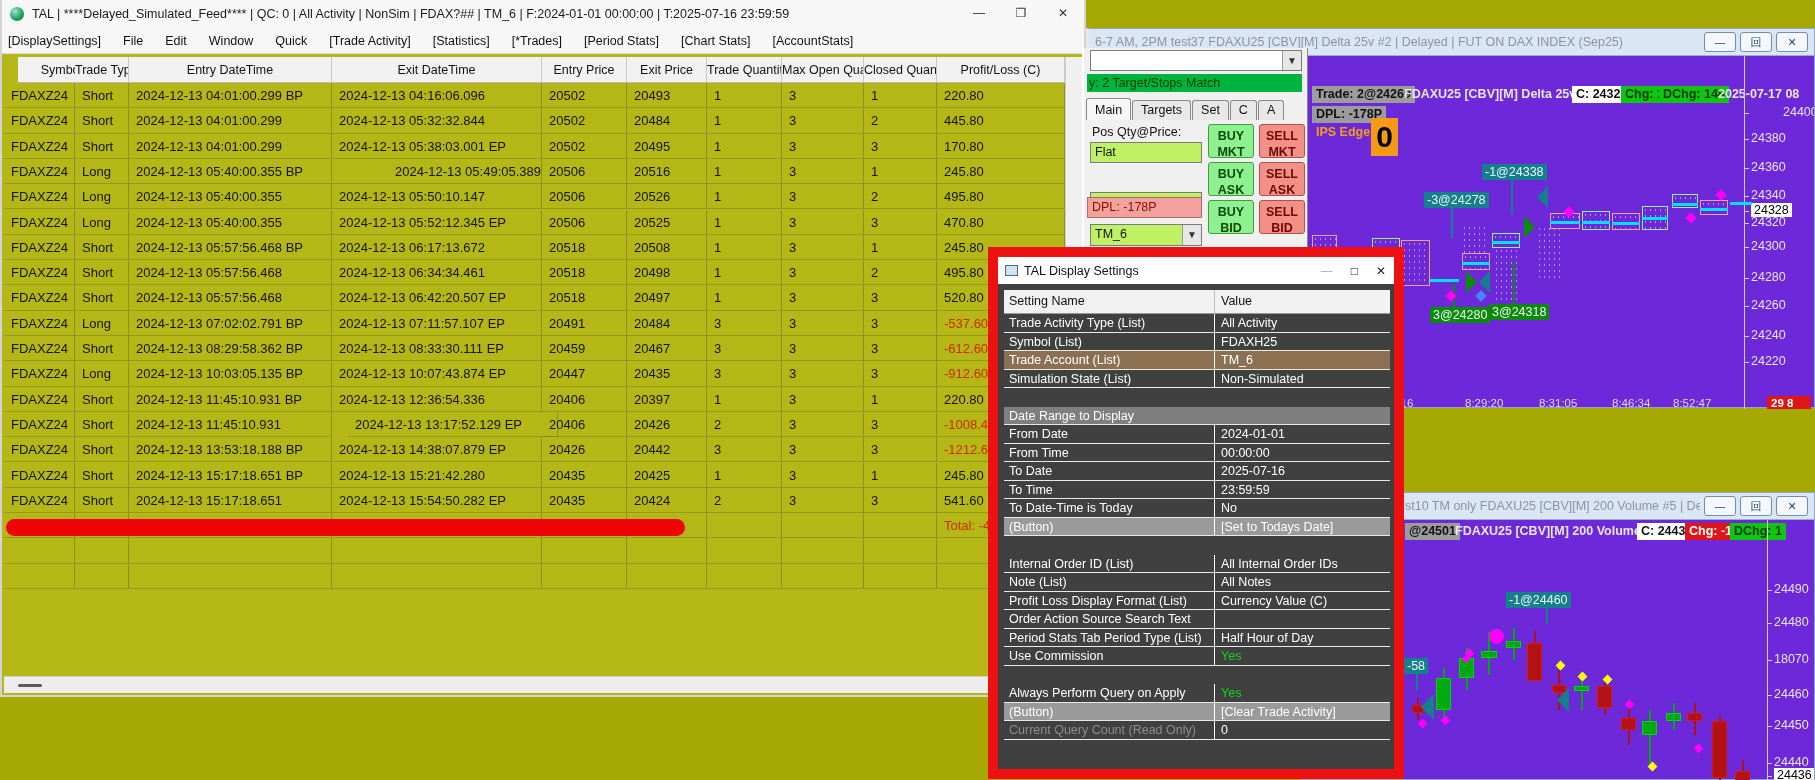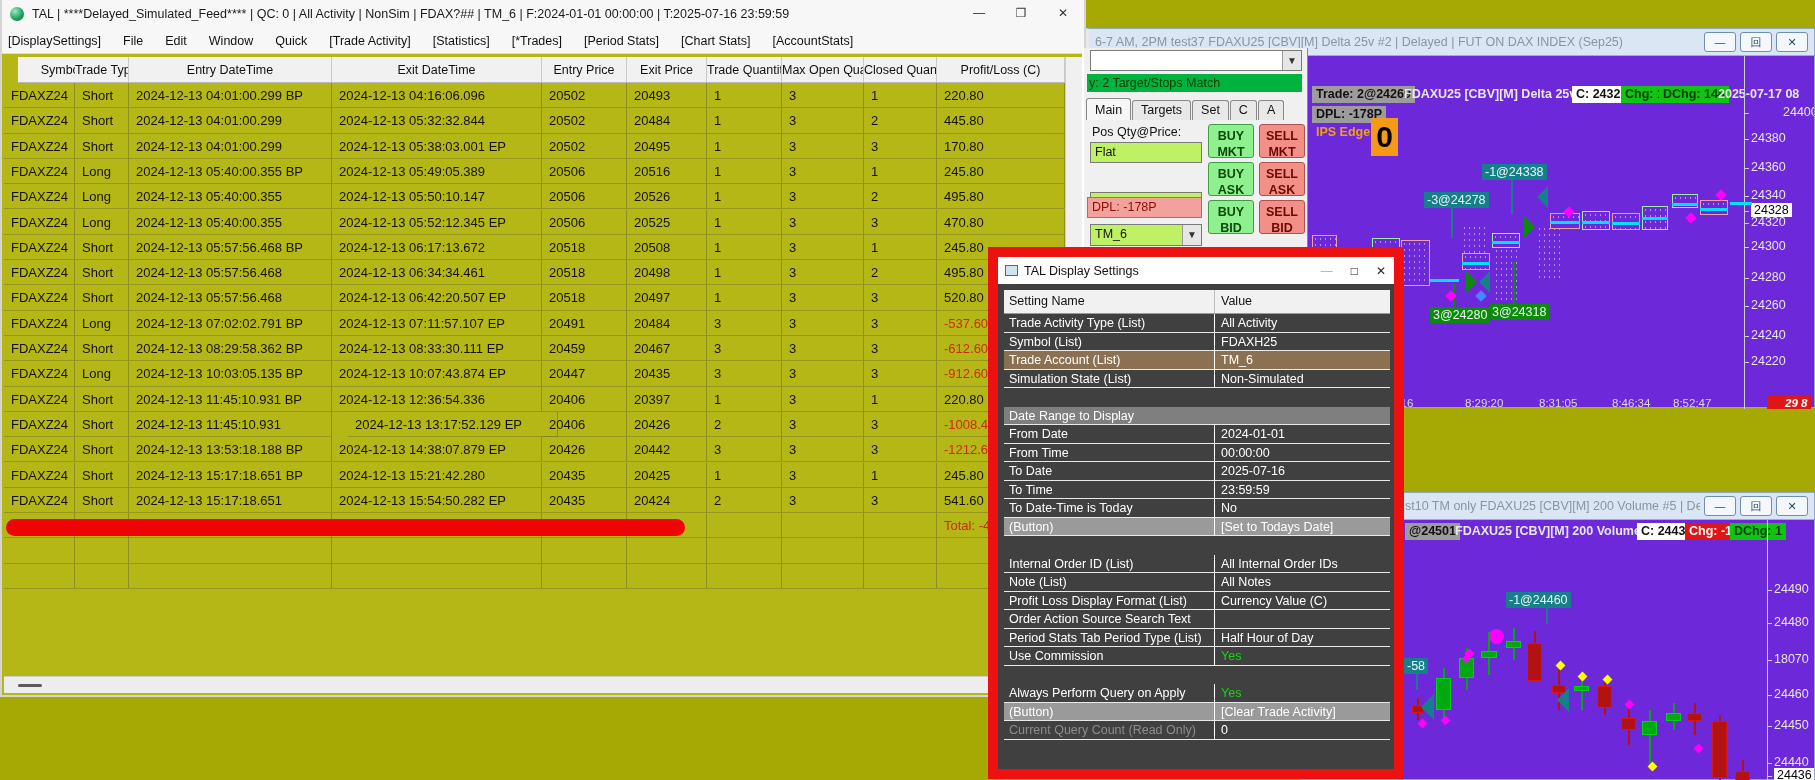--- a/index.html
+++ b/index.html
@@ -101,21 +101,21 @@
   .chip.orange-text { background:none; color:#f0a018; font-weight:bold; }
   .tlabel { position:absolute; font-size:12.5px; color:#eaf6ef; padding:0 3px; line-height:16px; white-space:nowrap; }
   .tlabel.teal { background:#157f8c; }
   .tlabel.green { background:#0c8a0c; }
   .axis-sep { position:absolute; width:1px; background:#cfcfcf; }
   .tick { position:absolute; font-size:12.5px; color:#e6e6e6; white-space:nowrap; }
   .tick.hl { background:#fff; color:#000; padding:0 3px; }
   .tickmark { position:absolute; width:5px; height:1px; background:#cfcfcf; }
   .timelbl { position:absolute; font-size:11.5px; color:#dcdcdc; white-space:nowrap; }
   .badge-red { position:absolute; background:#e01616; color:#fff; font-size:11.5px; font-weight:bold;
-    padding:1px 18px; white-space:nowrap; overflow:hidden;font-style:italic; }
+    padding:1px 4px; white-space:nowrap; overflow:hidden; }
   .cluster { position:absolute; background-image:radial-gradient(rgba(235,235,235,.55) .7px, transparent .8px);
     background-size:5px 6px; }
   .cluster.green { border:1px solid #9af09a; }
   .cluster.salmon { border:1px solid #f0a0a0; }
   .cyanbar { position:absolute; height:3px; background:#00e0ff; }
   .vline { position:absolute; width:2px; }
   .dot { position:absolute; transform:rotate(45deg); }
   .tri { position:absolute; width:0; height:0; }
   .candle { position:absolute; }
   .wick { position:absolute; width:2px; }
@@ -378,21 +378,21 @@
           <div class="tcell" style="left: 623px; width: 80px;">20495</div>
           <div class="tcell" style="left: 703px; width: 75px;">1</div>
           <div class="tcell" style="left: 778px; width: 82px;">3</div>
           <div class="tcell" style="left: 860px; width: 73px;">3</div>
           <div class="tcell" style="left: 933px; width: 128px;">170.80</div>
         </div>
         <div class="trow" style="top: 101.9px;">
           <div class="tcell" style="left: 0px; width: 71px;">FDAXZ24</div>
           <div class="tcell" style="left: 71px; width: 54px;">Long</div>
           <div class="tcell" style="left: 125px; width: 203px;">2024-12-13  05:40:00.355 BP</div>
-          <div class="tcell" style="left: 328px; width: 210px;">2024-12-13  05:49:05.389</div>
+          <div class="tcell" style="left: 328px; width: 210px; text-align: right;">2024-12-13  05:49:05.389</div>
           <div class="tcell" style="left: 538px; width: 85px;">20506</div>
           <div class="tcell" style="left: 623px; width: 80px;">20516</div>
           <div class="tcell" style="left: 703px; width: 75px;">1</div>
           <div class="tcell" style="left: 778px; width: 82px;">3</div>
           <div class="tcell" style="left: 860px; width: 73px;">1</div>
           <div class="tcell" style="left: 933px; width: 128px;">245.80</div>
         </div>
         <div class="trow" style="top: 127.2px;">
           <div class="tcell" style="left: 0px; width: 71px;">FDAXZ24</div>
           <div class="tcell" style="left: 71px; width: 54px;">Long</div>

